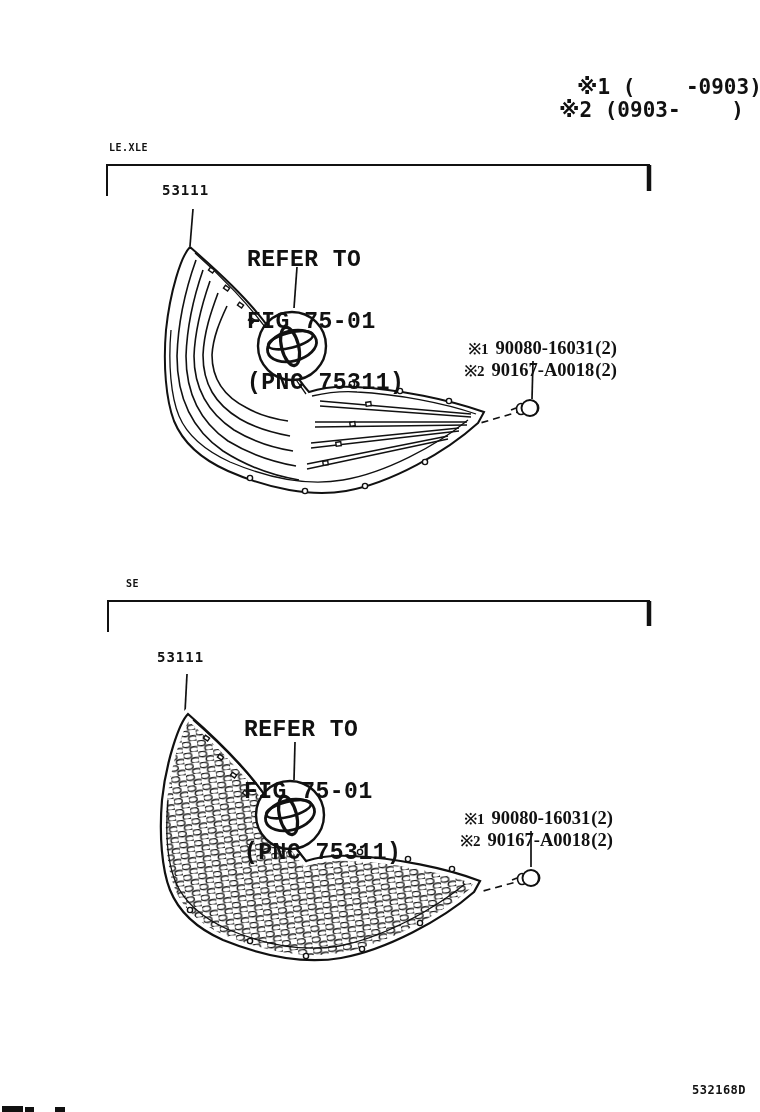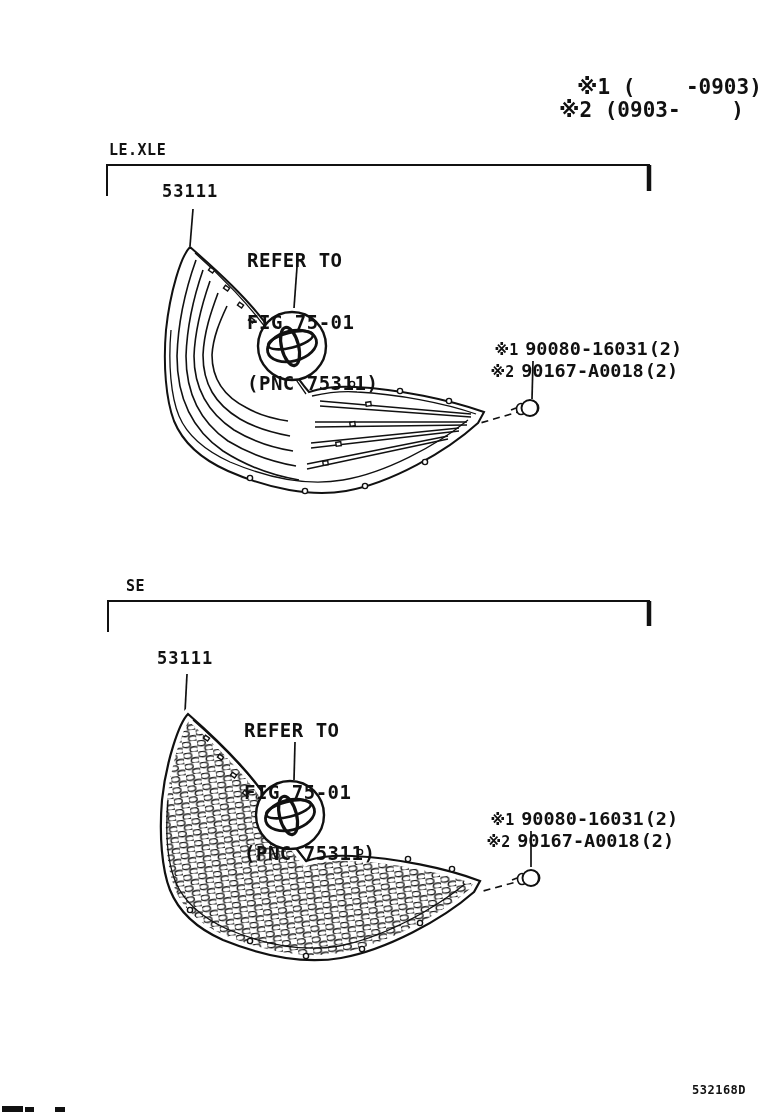--- a/index.html
+++ b/index.html
@@ -1,23 +1,23 @@
 <!DOCTYPE html>
 <html><head>
 <meta charset="utf-8">
 <style>
   html,body{margin:0;padding:0;background:#fff;}
   body{width:760px;height:1112px;position:relative;overflow:hidden;
        font-family:"DejaVu Sans Mono","DejaVu Sans",monospace;color:#111;}
   .t{position:absolute;font-weight:bold;white-space:pre;line-height:1.05;}
   .note{font-size:21px;}
-  .variant{font-size:15px;letter-spacing:.5px;}
-  .partno{font-size:17px;letter-spacing:1px;text-align:center;}
-  .refer{font-size:19px;line-height:20.5px;letter-spacing:.5px;}
-  .fast{font-size:18.5px;}
+  .variant{font-size:10px;letter-spacing:.5px;}
+  .partno{font-size:14px;letter-spacing:1px;text-align:center;}
+  .refer{font-size:23px;line-height:20.5px;letter-spacing:.5px;font-family:Liberation Mono, monospace;}
+  .fast{font-size:18.5px;font-family:Liberation Serif, serif;}
   .fast .fref{font-size:15px;margin-right:7px;}
   .fast .fqty{margin-left:1px;}
   .figcode{font-size:12px;letter-spacing:.5px;}
   svg{position:absolute;left:0;top:0;}
 </style>
 </head>
 <body>
 
 <div>
 

